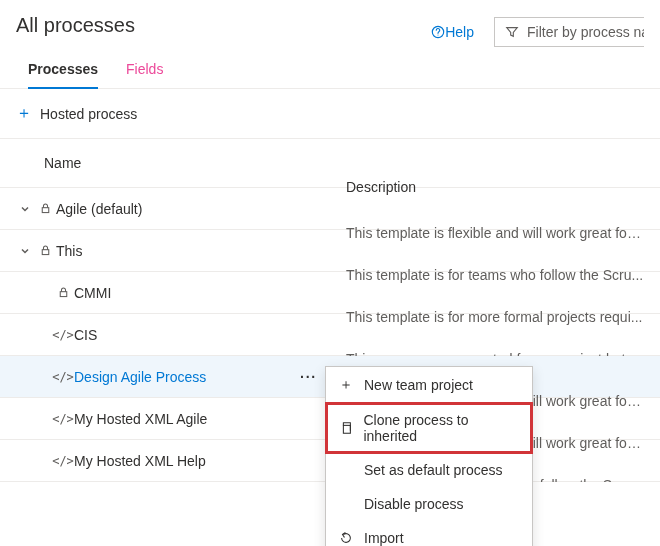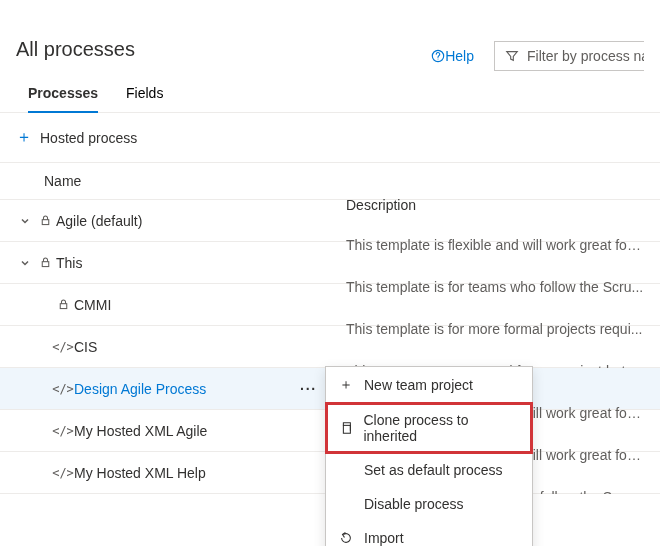--- a/index.html
+++ b/index.html
@@ -6,21 +6,20 @@
     body {
       font-family: "Segoe UI", -apple-system, sans-serif;
       font-size: 14px;
       color: #323130;
       background: #fff;
       width: 660px;
       overflow: hidden;
     }
     .header {
       padding: 14px 16px 0 16px;
-      margin-top: 24px;
     }
     .title {
       font-size: 20px;
       font-weight: 400;
       color: #323130;
       margin-bottom: 2px;
     }
     .topbar {
       display: flex;
       align-items: center;
@@ -49,21 +48,21 @@
     }
     .filter-box svg { width:14px; height:14px; margin-right:8px; flex-shrink:0; }
     .tabs {
       display: flex;
       gap: 28px;
       padding: 14px 16px 0 28px;
       border-bottom: 1px solid #edebe9;
     }
     .tab {
       padding-bottom: 10px;
-      color: #000000;
+      color: #ec4899;
       cursor: pointer;
     }
     .tab.active {
       color: #323130;
       font-weight: 600;
       border-bottom: 2px solid #0078d4;
       margin-bottom: -1px;
     }
     .toolbar {
       padding: 14px 16px;
@@ -81,21 +80,21 @@
     .table {
       width: 100%;
     }
     .thead, .row {
       display: flex;
       align-items: center;
       padding: 0 16px;
       border-bottom: 1px solid #edebe9;
     }
     .thead {
-      height: 38px;
+      height: 50px;
       color: #323130;
       font-weight: 400;
       border-top: 1px solid #edebe9;
     }
     .col-name {
       width: 330px;
       display:flex;
       align-items:center;
       overflow:hidden;
     }

